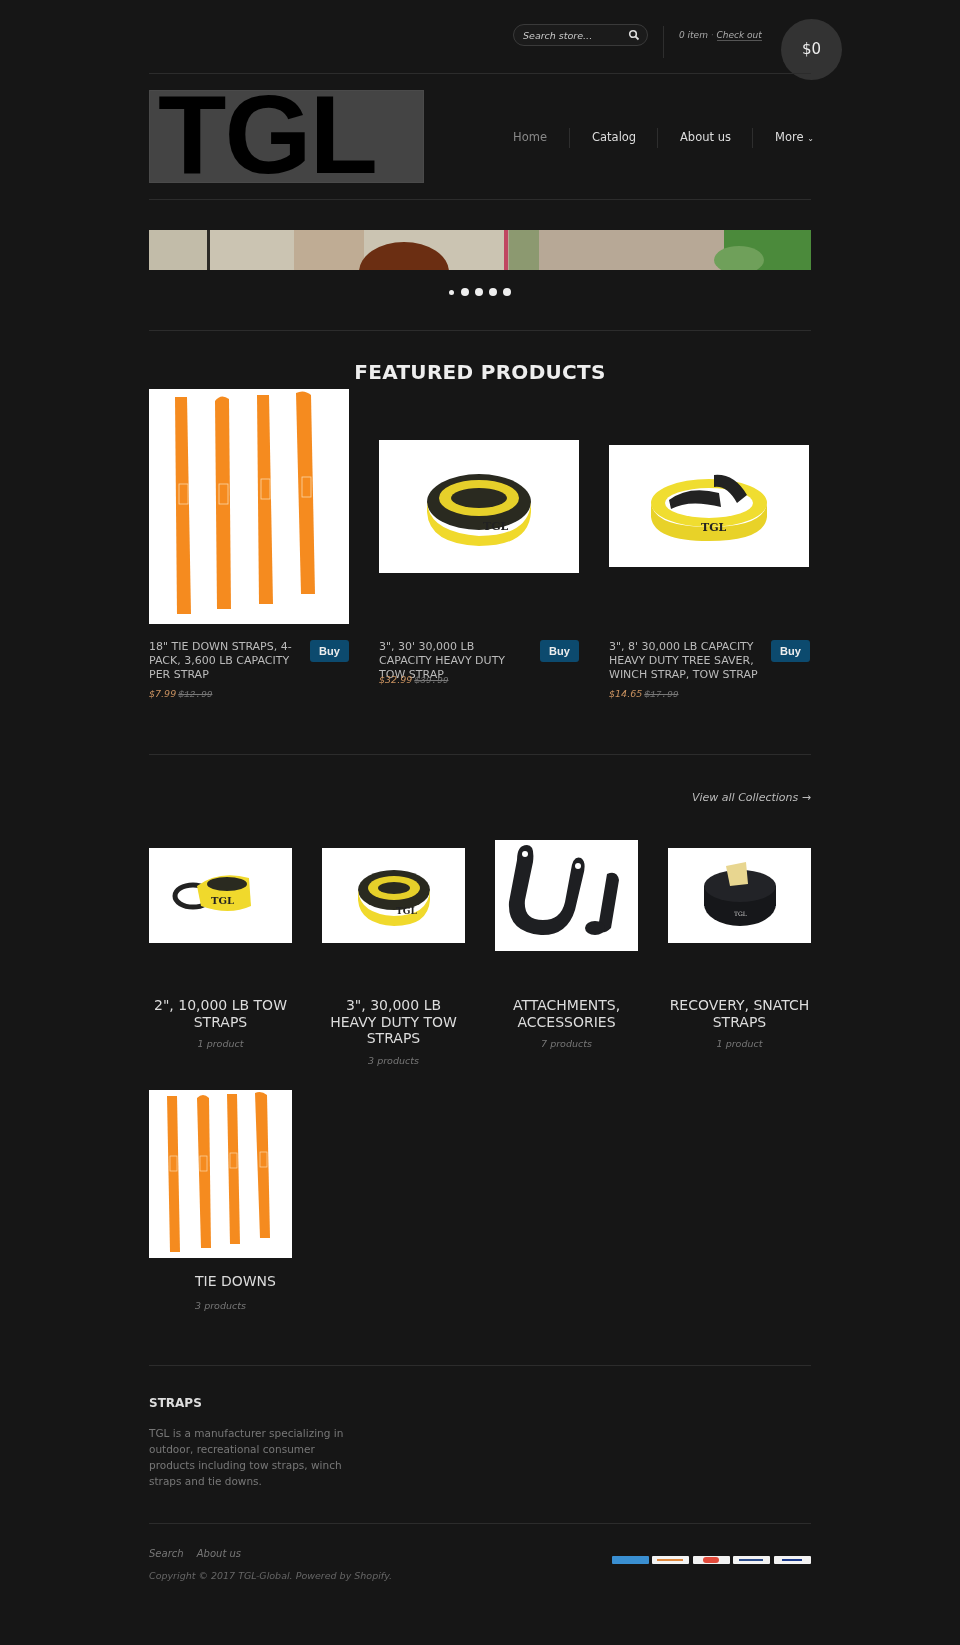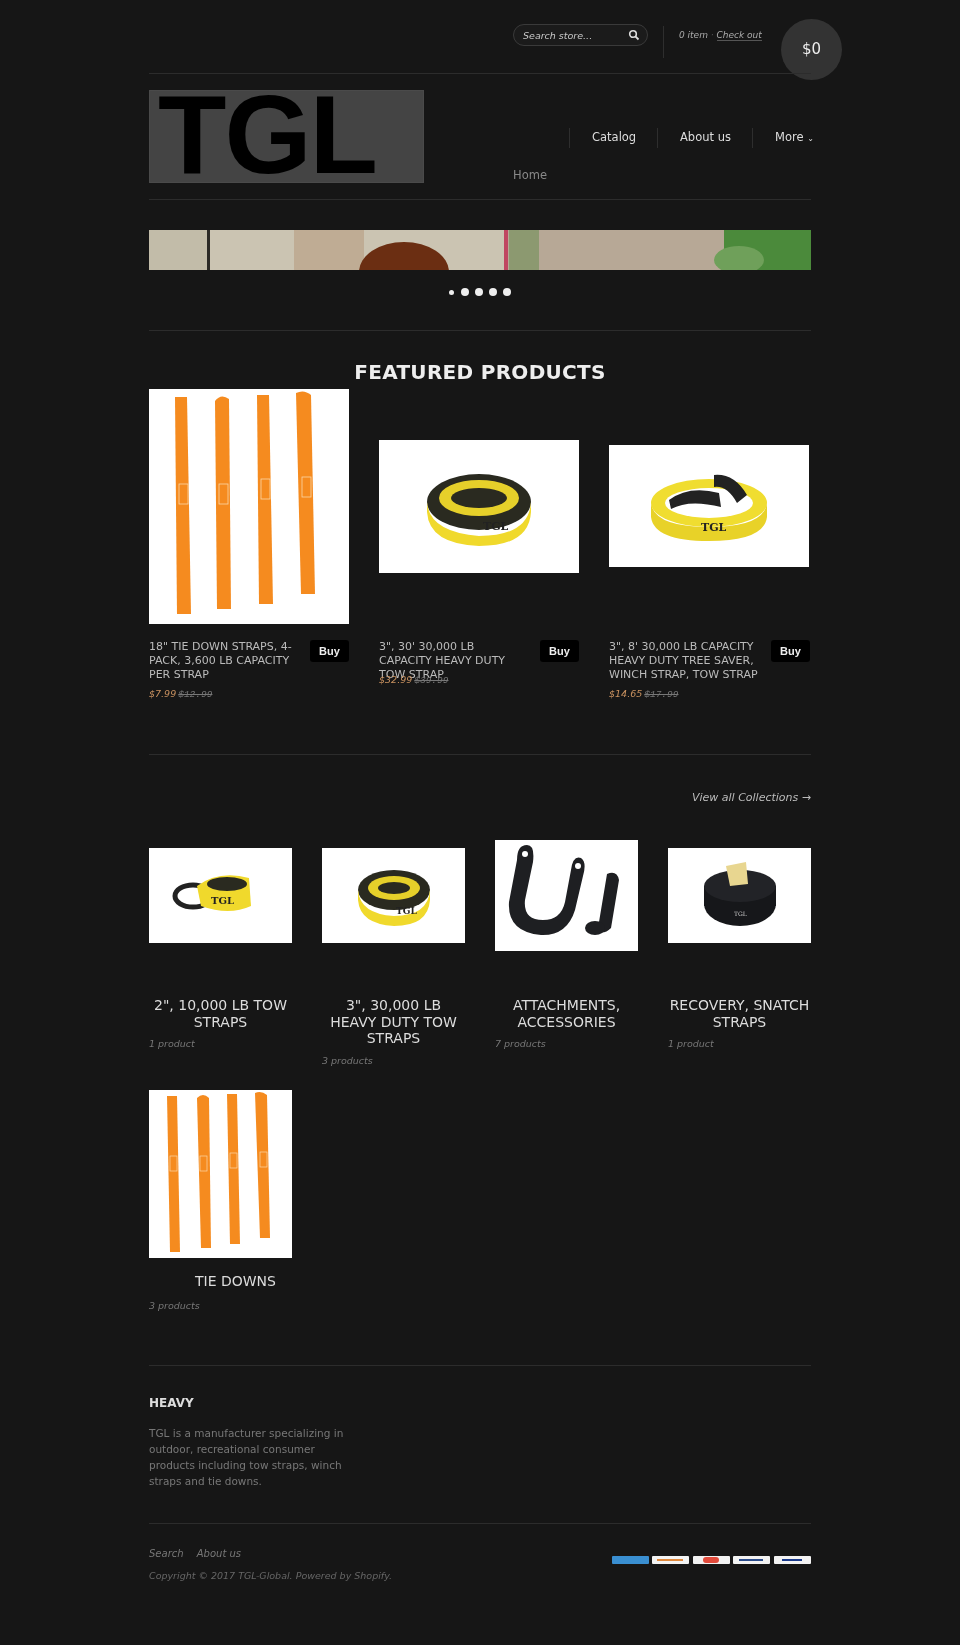--- a/index.html
+++ b/index.html
@@ -38,48 +38,48 @@
     left: 149px; top: 90px; width: 275px; height: 93px; background: #444;
     border: 1px solid #4a4a4a; overflow: hidden;
   }
   .logo span {
     position: absolute; left: 8px; top: -12px;
     font: bold 112px/1 "Liberation Sans", sans-serif; color: #000; letter-spacing: -2px;
   }
 
   .nav { top: 130px; height: 20px; font-size: 11.5px; }
   .nav a { position: absolute; top: 0; color: #ddd; text-decoration: none; white-space: nowrap; }
-  .nav a.active { color: #888; margin-top: 38px; }
+  .nav a.active { color: #888; }
   .nav .nsep { position: absolute; top: -2px; width: 1px; height: 20px; background: #2e2e2e; }
 
   
   .slide { left: 149px; top: 230px; width: 662px; height: 40px; overflow: hidden; background: #bdb6a6; }
   .dots { left: 449px; top: 288px; height: 10px; }
   .dots span { position: absolute; top: 0; border-radius: 50%; background: #eee; }
 
   .section-title {
     left: 149px; width: 662px; top: 360px; text-align: center; font-size: 20px; color: #eee; letter-spacing: 0.3px;
   }
 
   
   .pimg { position: absolute; background: #fff; overflow: hidden; }
   .ptitle { position: absolute; width: 150px; font-size: 11px; line-height: 14px; color: #bbb; text-transform: uppercase; }
   .buy {
     position: absolute; width: 39px; height: 22px; border: none; border-radius: 3px;
-    background: #000000; color: #eee; font: bold 11px "Liberation Sans", sans-serif; cursor: pointer;
+    background: #0c4a6e; color: #eee; font: bold 11px "Liberation Sans", sans-serif; cursor: pointer;
   }
   .price { position: absolute; font: italic 9.5px "DejaVu Sans", sans-serif; white-space: nowrap; }
   .price .sale { color: #c8915f; }
   .price .was { color: #777; text-decoration: line-through; margin-left: 2px; font-family: Liberation Mono, monospace; }
 
   .viewall { right: 149px; top: 791px; font: italic 11px "DejaVu Sans", sans-serif; color: #bbb; text-decoration: none; }
 
   .cimg { position: absolute; background: #fff; overflow: hidden; }
   .ctitle { position: absolute; width: 143px; text-align: center; font-size: 14px; line-height: 16.5px; color: #ddd; text-transform: uppercase; }
-  .ccount { position: absolute; width: 143px; font: italic 9.5px "DejaVu Sans", sans-serif; color: #777; }
+  .ccount { position: absolute; width: 143px; text-align: center; font: italic 9.5px "DejaVu Sans", sans-serif; color: #777; }
 
   .about-h { left: 149px; top: 1396px; font-size: 12px; color: #ddd; }
   .about-p { left: 149px; top: 1425px; width: 200px; font-size: 10.5px; line-height: 16px; color: #777; }
 
   .flinks { left: 149px; top: 1548px; font: italic 10px "DejaVu Sans", sans-serif; }
   .flinks a { color: #777; text-decoration: none; margin-right: 10px; }
   .copy { left: 149px; top: 1570px; font: italic 9.5px "DejaVu Sans", sans-serif; color: #666; }
   .pay { top: 1556px; height: 8px; width: 37px; border-radius: 1px; }
 </style>
 </head>
@@ -262,21 +262,21 @@
       <rect x="81" y="63" width="7" height="15"></rect>
         <rect x="111" y="62" width="7" height="15"></rect>
     </g>
   </svg>
 </a>
 <div class="ctitle" style="left:164px; top:1273px">TIE DOWNS</div>
 <div class="ccount" style="left:149px; top:1300px">3 products</div>
 
 <div class="rule" style="top:1365px"></div>
 
-<h3 class="abs about-h">HEAVY</h3>
+<h3 class="abs about-h">STRAPS</h3>
 <p class="abs about-p">TGL is a manufacturer specializing in outdoor, recreational consumer products including tow straps, winch straps and tie downs.</p>
 
 <div class="rule" style="top:1523px"></div>
 
 <div class="abs flinks">
   <a href="#">Search</a>
   <a href="#">About us</a>
 </div>
 <div class="abs copy">Copyright © 2017 TGL-Global. Powered by Shopify.</div>
 

